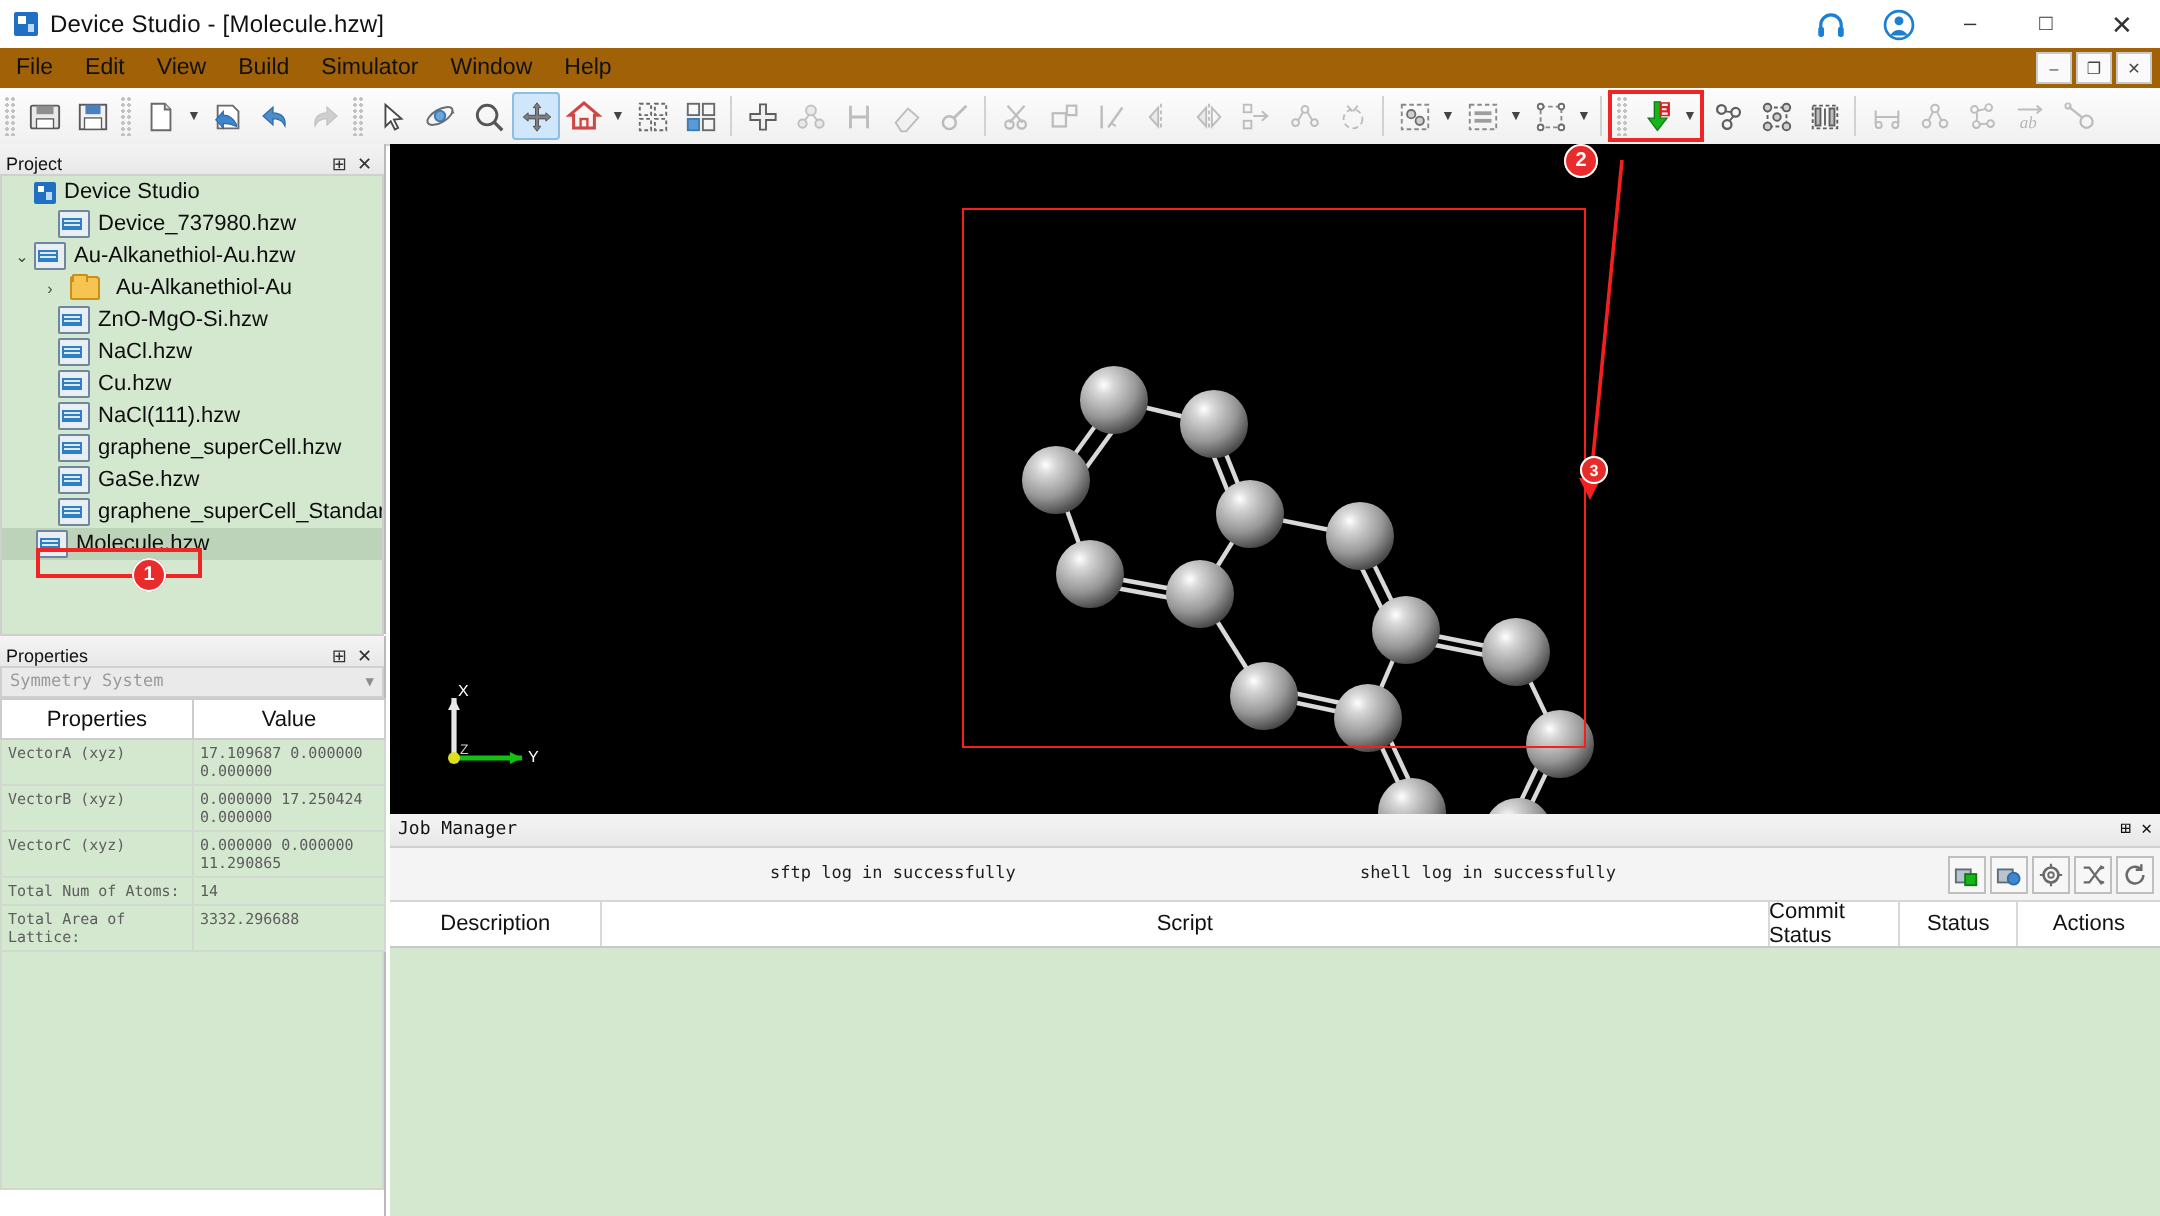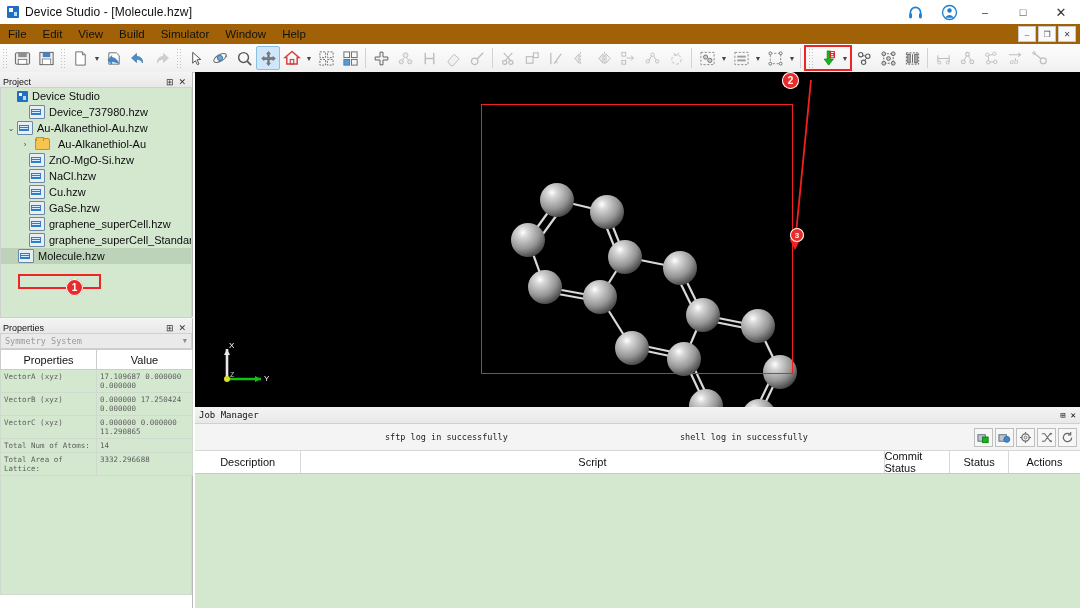--- a/index.html
+++ b/index.html
@@ -504,31 +504,36 @@
         <span class="ic ic-file"></span>
         <span>NaCl.hzw</span>
       </div>
 
       <div class="node" style="padding-left:16px">
         <span class="exp"></span>
         <span class="ic ic-file"></span>
         <span>Cu.hzw</span>
       </div>
 
-
       <div class="node" style="padding-left:16px">
         <span class="exp"></span>
         <span class="ic ic-file"></span>
+        <span>NaCl(111).hzw</span>
+      </div>
+
+      <div class="node" style="padding-left:16px">
+        <span class="exp"></span>
+        <span class="ic ic-file"></span>
+        <span>graphene_superCell.hzw</span>
+      </div>
+
+      <div class="node" style="padding-left:16px">
+        <span class="exp"></span>
+        <span class="ic ic-file"></span>
         <span>GaSe.hzw</span>
-      </div>
-
-      <div class="node" style="padding-left:16px">
-        <span class="exp"></span>
-        <span class="ic ic-file"></span>
-        <span>graphene_superCell.hzw</span>
       </div>
 
       <div class="node" style="padding-left:16px">
         <span class="exp"></span>
         <span class="ic ic-file"></span>
         <span>graphene_superCell_StandardizeC...</span>
       </div>
 
       <div class="node selected" style="padding-left:5px">
         <span class="exp"></span>

